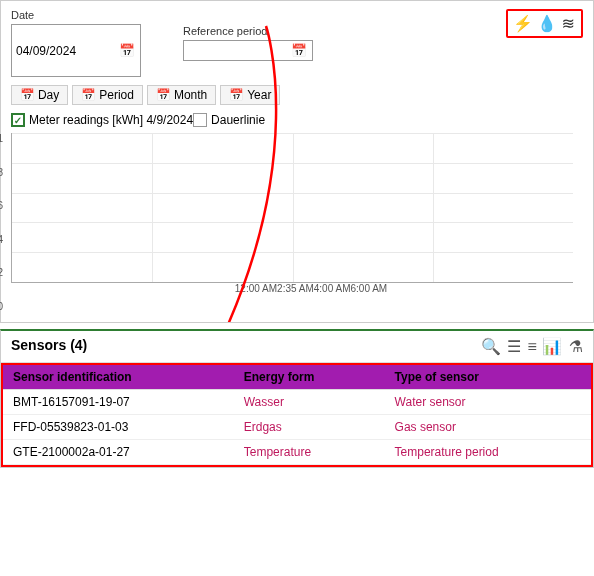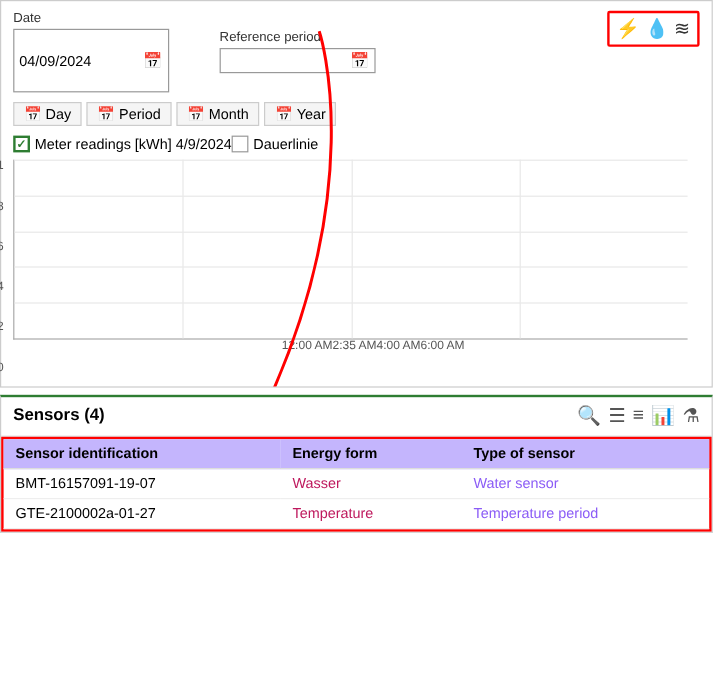--- a/index.html
+++ b/index.html
@@ -182,38 +182,38 @@
     }
     .table-container {
       border: 2px solid red;
       margin: 0;
     }
     table {
       width: 100%;
       border-collapse: collapse;
     }
     thead tr {
-      background: #c4b5fd;
+      background: #a21caf;
     }
     th {
       padding: 5px 10px;
       text-align: left;
       font-size: 12px;
       font-weight: bold;
       color: #000;
       border-bottom: 1px solid #ddd;
     }
     td {
       padding: 5px 10px;
       font-size: 12px;
       border-bottom: 1px solid #eee;
     }
     td.sensor-id { color: #000; }
     td.energy-form { color: #be185d; }
-    td.sensor-type { color: #8b5cf6; }
+    td.sensor-type { color: #be185d; }
     .top-wrapper { position: relative; }
   </style>
 </head>
 <body>
 
 <div class="top-wrapper">
   <div class="top-section">
 
     <div class="energy-icons">
       <span class="energy-icon">⚡</span>
@@ -332,20 +332,25 @@
             <th>Type of sensor</th>
           </tr>
         </thead>
         <tbody>
           <tr>
             <td class="sensor-id">BMT-16157091-19-07</td>
             <td class="energy-form">Wasser</td>
             <td class="sensor-type">Water sensor</td>
           </tr>
           <tr>
+            <td class="sensor-id">FFD-05539823-01-03</td>
+            <td class="energy-form">Erdgas</td>
+            <td class="sensor-type">Gas sensor</td>
+          </tr>
+          <tr>
             <td class="sensor-id">GTE-2100002a-01-27</td>
             <td class="energy-form">Temperature</td>
             <td class="sensor-type">Temperature period</td>
           </tr>
         </tbody>
       </table>
     </div>
   </div>
 </div>
 

